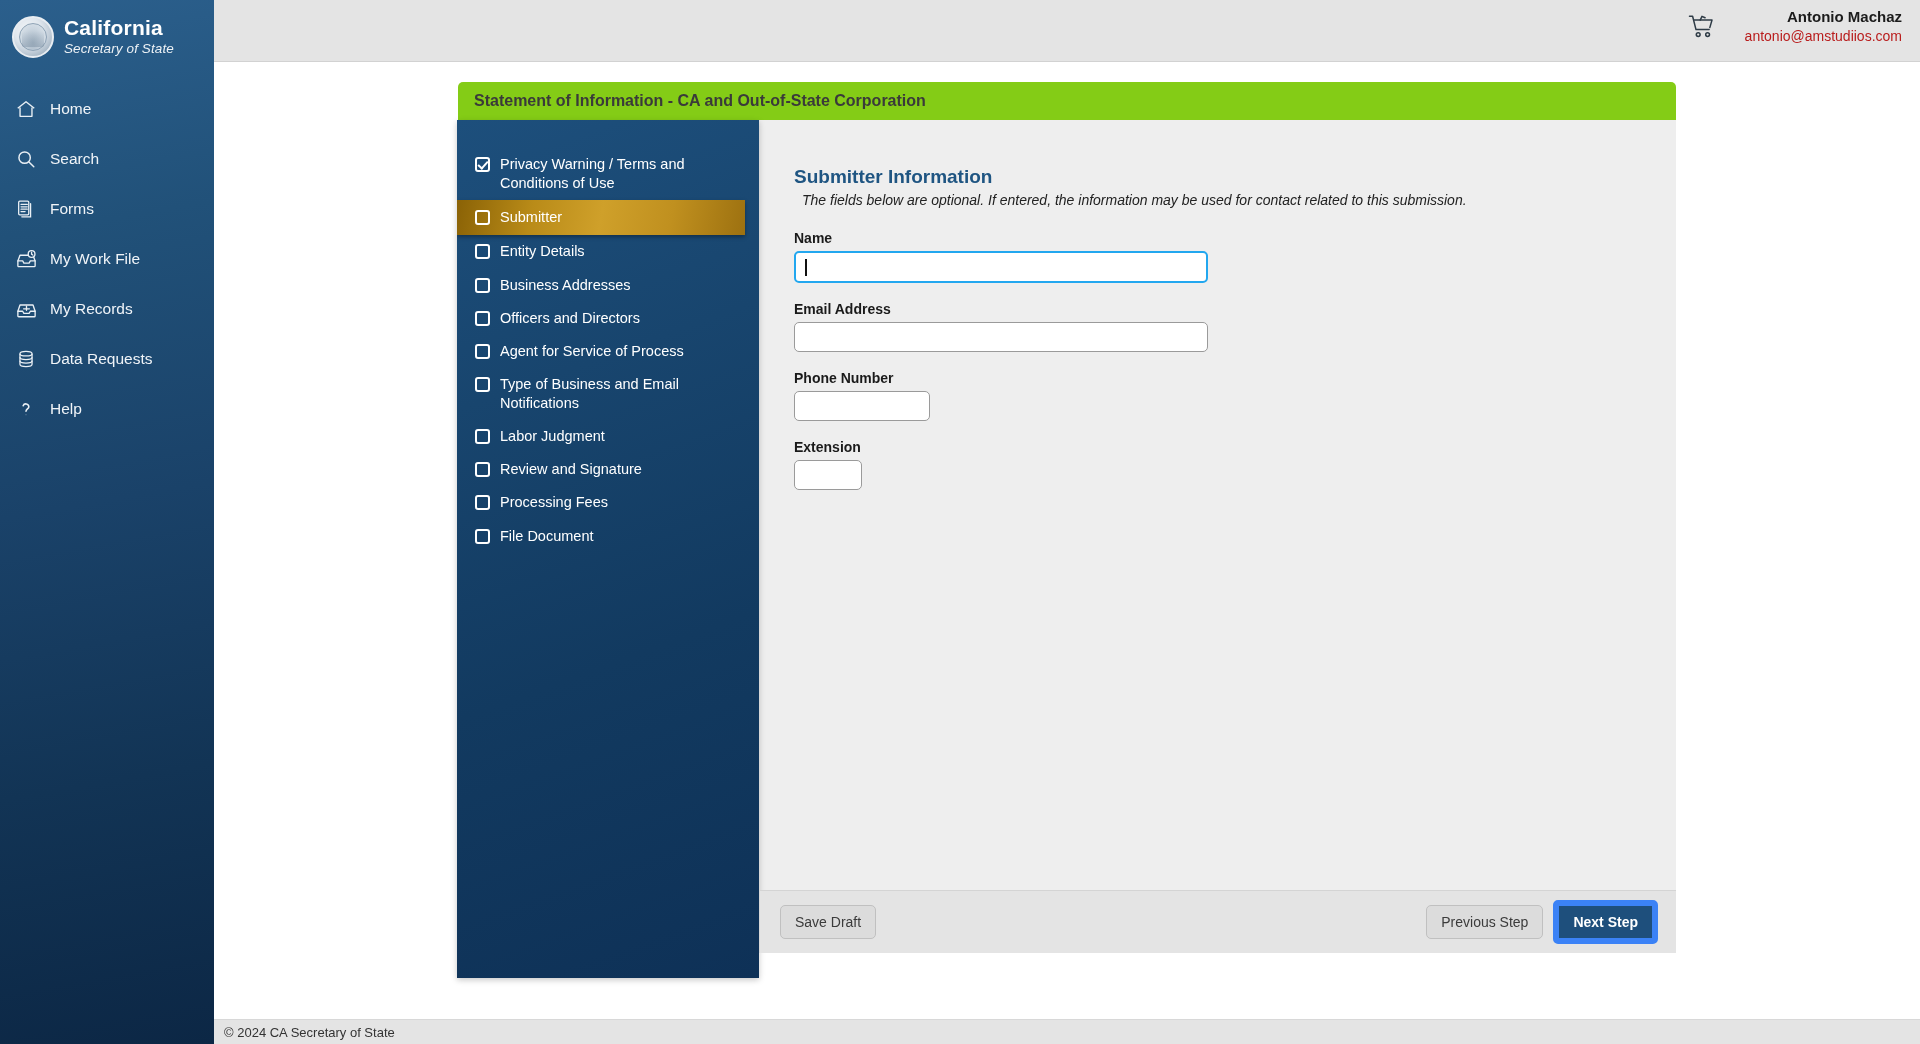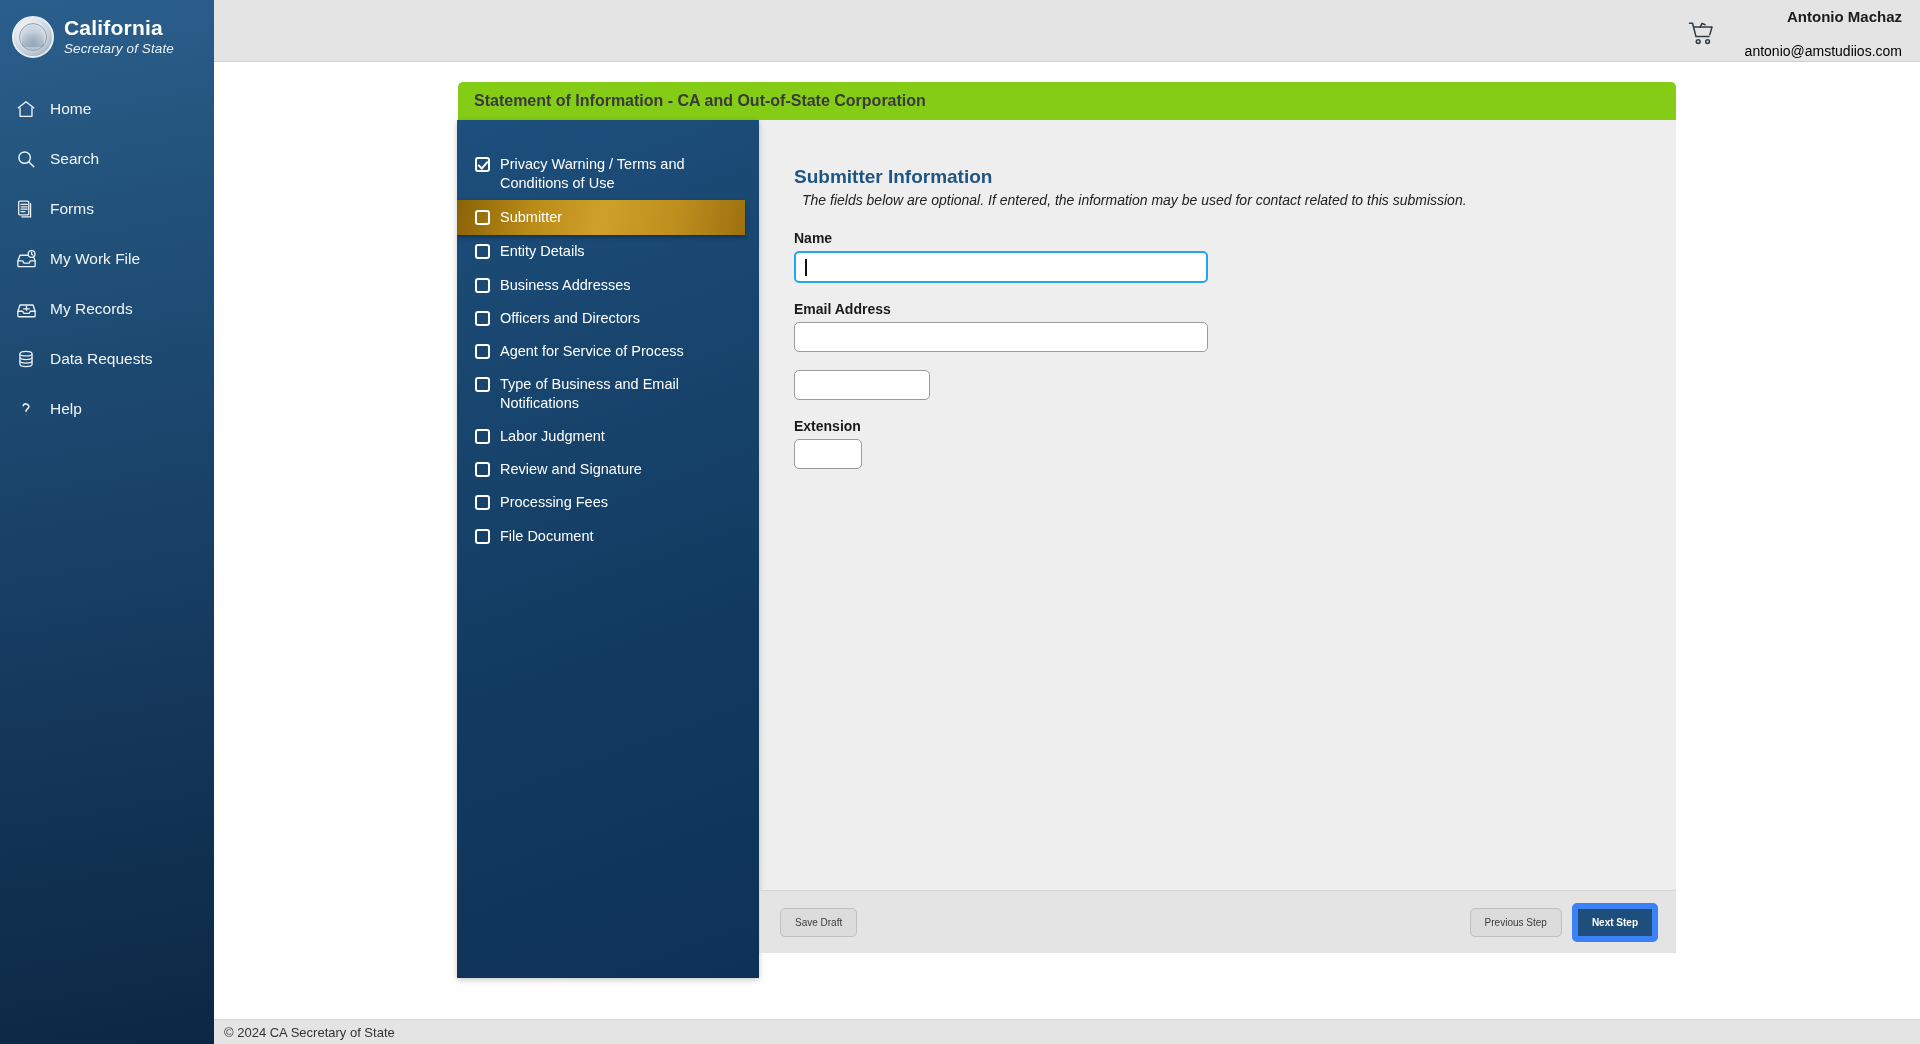--- a/index.html
+++ b/index.html
@@ -91,21 +91,21 @@
     display: flex; align-items: center;
   }
   .cart-icon {
     width: 34px; height: 34px;
     margin-right: 26px;
     display: flex; align-items: center; justify-content: center;
     cursor: pointer;
   }
   .user-block { text-align: right; line-height: 1.25; }
   .user-name { font-size: 15px; font-weight: bold; color: #1b1b1b; }
-  .user-email { font-size: 14px; color: #000000; margin-top: 16px; }
+  .user-email { font-size: 14px; color: #b91c1c; margin-top: 1px; }
 
   
   .content {
     position: absolute; left: 214px; top: 62px;
     width: 1706px; height: 957px;
     background: #ffffff;
   }
 
   .card {
     position: absolute;
@@ -224,21 +224,21 @@
   .card-footer {
     position: absolute; left: 302px; bottom: 0;
     width: 916px; height: 63px;
     background: #e4e4e4;
     border-top: 1px solid #d4d4d4;
     display: flex; align-items: center;
     padding: 0 18px 0 20px;
   }
   .btn {
     font-family: "Liberation Sans", sans-serif;
-    font-size: 10px;
+    font-size: 14px;
     border-radius: 5px;
     padding: 8px 14px;
     cursor: pointer;
     border: 1px solid #c0c0c0;
     background: #dcdcdc;
     color: #3b3b3b;
   }
   .btn-primary {
     background: #1e4f7c;
     border: 6px solid #3b82f6;
@@ -455,20 +455,21 @@
               <span class="caret"></span>
             </span>
           </div>
 
           <div class="field">
             <div class="field-label">Email Address</div>
             <input class="inp w-lg" type="text" value="" style="">
           </div>
 
           <div class="field">
+            <div class="field-label">Phone Number</div>
             <input class="inp w-md" type="text" value="" style="">
           </div>
 
           <div class="field">
             <div class="field-label">Extension</div>
             <input class="inp w-sm" type="text" value="" style="">
           </div>
         </div>
 
         <div class="card-footer">

